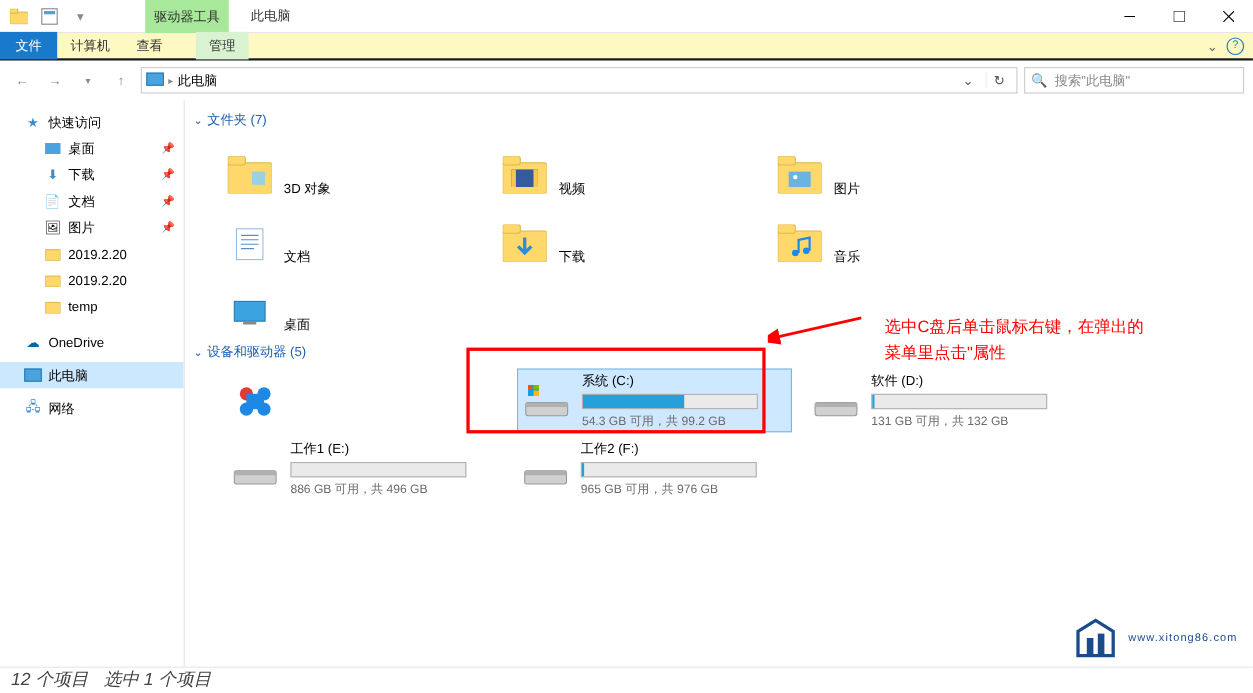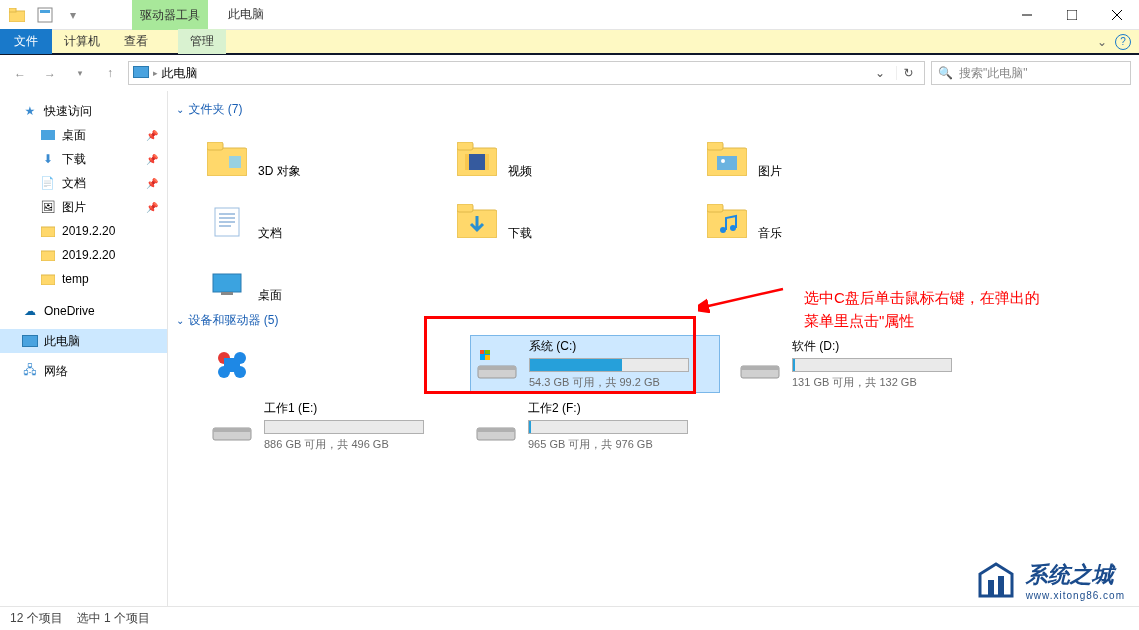--- a/index.html
+++ b/index.html
@@ -58,21 +58,21 @@
 .drive-bar-fill { height: 100%; background: #26a0da; }
 .drive-stats { font-size: 11px; color: #6a6a6a; }
 .drive-sub { font-size: 11px; color: #6a6a6a; margin-top:2px;}
 
 
 .redbox { position: absolute; border: 3px solid #ff0000; pointer-events: none; }
 .annotation { position: absolute; color: #ff0000; font-size: 15px; line-height: 1.5; }
 .arrow-svg { position: absolute; pointer-events:none; }
 
 
-.statusbar { height: 24px; border-top: 1px solid #e5e5e5; display: flex; align-items: center; padding: 0 10px; font-size: 12px; color: #444; gap: 14px; }
+.statusbar { height: 24px; border-top: 1px solid #e5e5e5; display: flex; align-items: center; padding: 0 10px; font-size: 16px; color: #444; gap: 14px; font-style: italic; }
 
 
 .watermark { position: absolute; right: 14px; bottom: 28px; text-align: left; display:flex; gap:8px; align-items:center;}
 .wm-text { font-size: 22px; font-weight: bold; font-style: italic; color: #1a4b8c; }
 .wm-sub { font-size: 10px; color: #1a4b8c; letter-spacing: 1px; }
 
 
 .folder-svg { fill: #ffd86b; stroke:#e0b84a;}
 .pc-icon { width:16px; height:12px; background:#4aa3df; border:1px solid #2a7ab0; display:inline-block;}
 </style>
@@ -415,16 +415,15 @@
   <span>选中 1 个项目</span>
 </div>
 
 <div class="watermark">
   <svg width="44" height="44">
     <path d="M6 38 L6 16 L22 6 L38 16 L38 38 Z" fill="none" stroke="#1a4b8c" stroke-width="3"></path>
     <rect x="14" y="22" width="6" height="16" fill="#1a4b8c"></rect>
     <rect x="24" y="18" width="6" height="20" fill="#1a4b8c"></rect>
   </svg>
   <div>
-    <div class="wm-text">系统之城</div>
     <div class="wm-sub">www.xitong86.com</div>
   </div>
 </div>
 
 </body></html>

